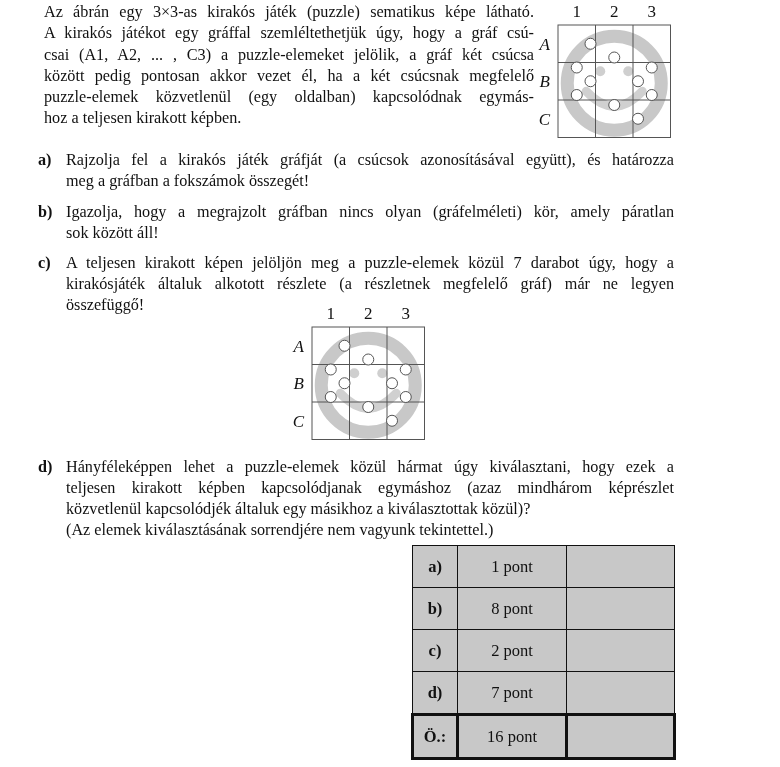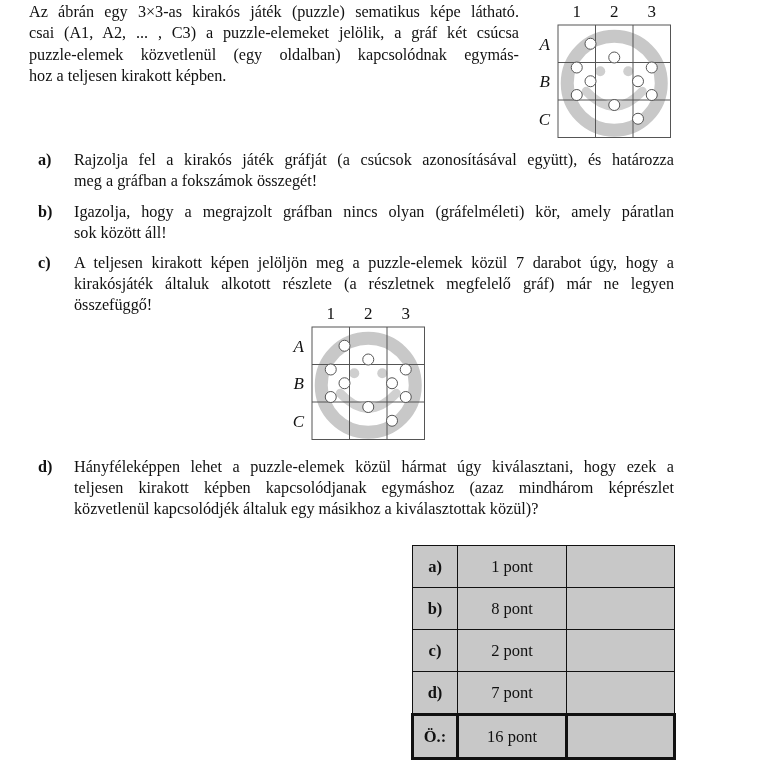--- a/index.html
+++ b/index.html
@@ -1,45 +1,47 @@
 <!DOCTYPE html>
 <html><head>
   <meta charset="utf-8">
   <style>
     html, body { margin: 0; padding: 0; background: #ffffff; }
     body { width: 780px; height: 767px; position: relative; overflow: hidden;
            font-family: "Liberation Serif", "DejaVu Serif", serif; color: #111; }
-    .intro { position: absolute; left: 29px; top: 2px; width: 490px;
+    .intro { position: absolute; left: 44px; top: 2px; width: 490px;
              font-size: 16.2px; line-height: 21.3px; text-align: justify; }
     .intro .line { display: block; white-space: nowrap; text-align-last: justify; }
     .intro .line.last { text-align-last: left; }
     .fig { position: absolute; }
     .fig1 { left: 528px; top: 0px; }
     .fig2 { left: 282px; top: 302px; }
     .task { position: absolute; left: 0; width: 636px; font-size: 16.2px; line-height: 21px; }
     .task .lbl { position: absolute; left: 0; top: 0; font-weight: bold; }
     .task .body { margin-left: 28px; text-align: justify; }
-    .task .body .line { display: block; text-align-last: justify; white-space: nowrap; margin-left: 8px; }
+    .task .body .line { display: block; text-align-last: justify; white-space: nowrap; }
     .task .body .line.last { text-align-last: left; }
     table.score { position: absolute; left: 411px; top: 545px; border-collapse: collapse;
                   font-family: "Liberation Serif", serif; font-size: 16.5px; }
     table.score td { background: #c8c8c8; border: 1.5px solid #111; height: 41px;
                      text-align: center; padding: 0; }
     table.score td.c1 { width: 42px; font-weight: bold; }
     table.score td.c2 { width: 106px; }
     table.score td.c3 { width: 105px; }
     table.score tr.total td { border: 3px solid #111; }
     svg text { font-family: "Liberation Serif", serif; }
   </style>
 </head>
 <body>
 
 <div class="intro">
   <span class="line">Az ábrán egy 3×3-as kirakós játék (puzzle) sematikus képe látható.</span>
+  <span class="line">A kirakós játékot egy gráffal szemléltethetjük úgy, hogy a gráf csú-</span>
   <span class="line">csai (A1, A2, ... , C3) a puzzle-elemeket jelölik, a gráf két csúcsa</span>
+  <span class="line">között pedig pontosan akkor vezet él, ha a két csúcsnak megfelelő</span>
   <span class="line">puzzle-elemek közvetlenül (egy oldalban) kapcsolódnak egymás-</span>
   <span class="line last">hoz a teljesen kirakott képben.</span>
 </div>
 
 <div class="fig fig1"><svg width="145" height="140">
       <circle cx="86.25" cy="83.25" r="47" fill="none" stroke="#c8c8c8" stroke-width="13"></circle>
       <circle cx="72.25" cy="71.25" r="5" fill="#cfcfcf"></circle>
       <circle cx="100.25" cy="71.25" r="5" fill="#cfcfcf"></circle>
       <path d="M 58.25 91.25 Q 86.25 121.25 114.25 91.25" fill="none" stroke="#d0d0d0" stroke-width="9" stroke-linecap="round"></path>
       <rect x="30" y="25" width="112.5" height="112.5" fill="none" stroke="#555" stroke-width="1"></rect>
@@ -116,20 +118,21 @@
     <span class="line last">összefüggő!</span>
   </div>
 </div>
 
 <div class="task" style="left:38px; top:457px;">
   <span class="lbl">d)</span>
   <div class="body">
     <span class="line">Hányféleképpen lehet a puzzle-elemek közül hármat úgy kiválasztani, hogy ezek a</span>
     <span class="line">teljesen kirakott képben kapcsolódjanak egymáshoz (azaz mindhárom képrészlet</span>
     <span class="line last">közvetlenül kapcsolódjék általuk egy másikhoz a kiválasztottak közül)?</span>
+    <span class="line last">(Az elemek kiválasztásának sorrendjére nem vagyunk tekintettel.)</span>
   </div>
 </div>
 
 <table class="score">
   <tbody>
       <tr>
     <td class="c1">a)</td>
     <td class="c2">1 pont</td>
     <td class="c3"></td>
   </tr>

